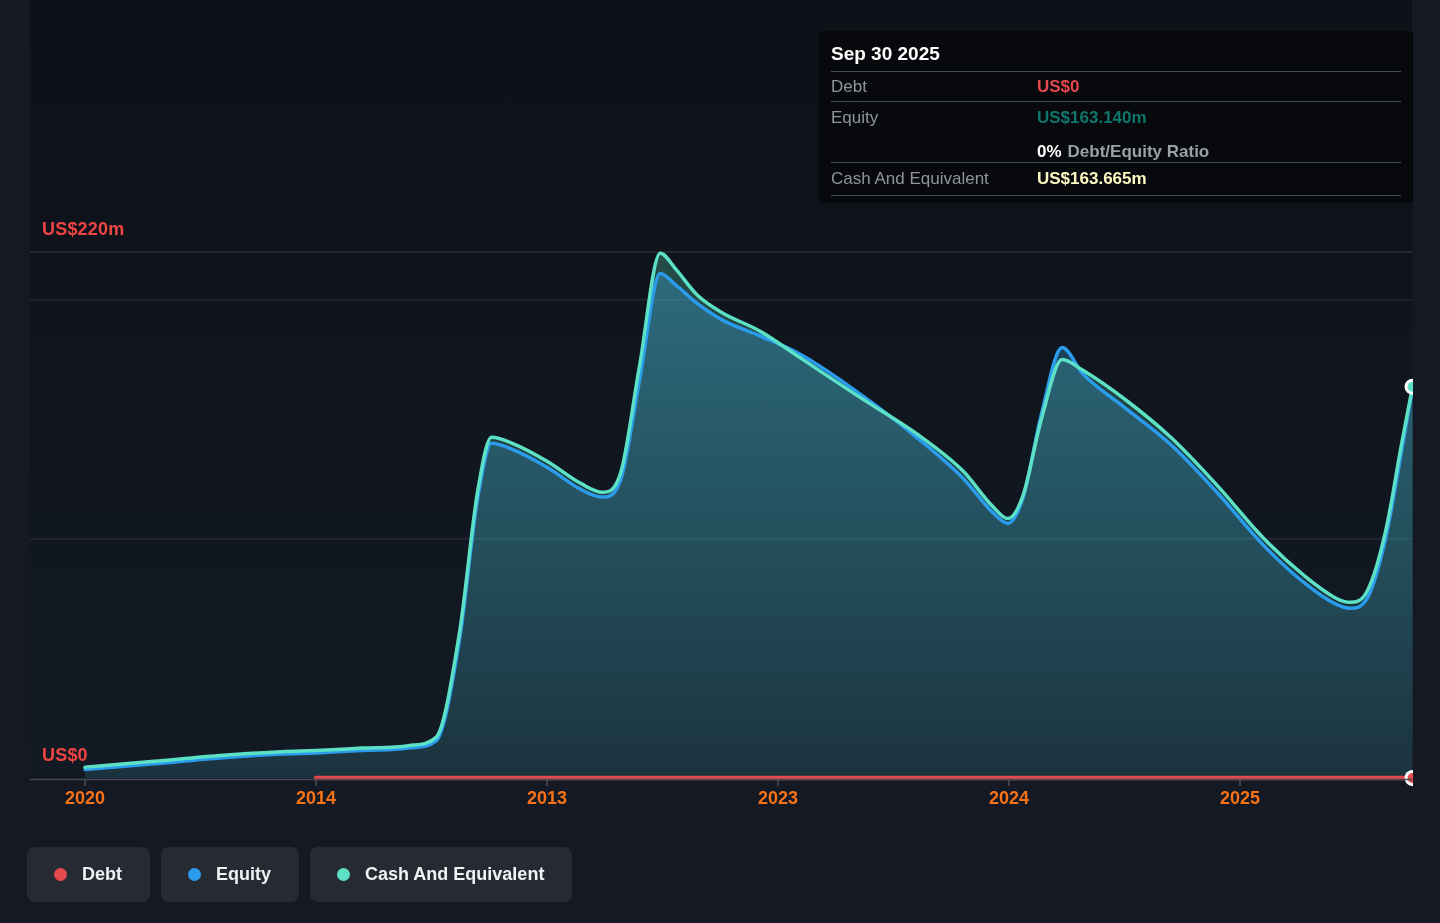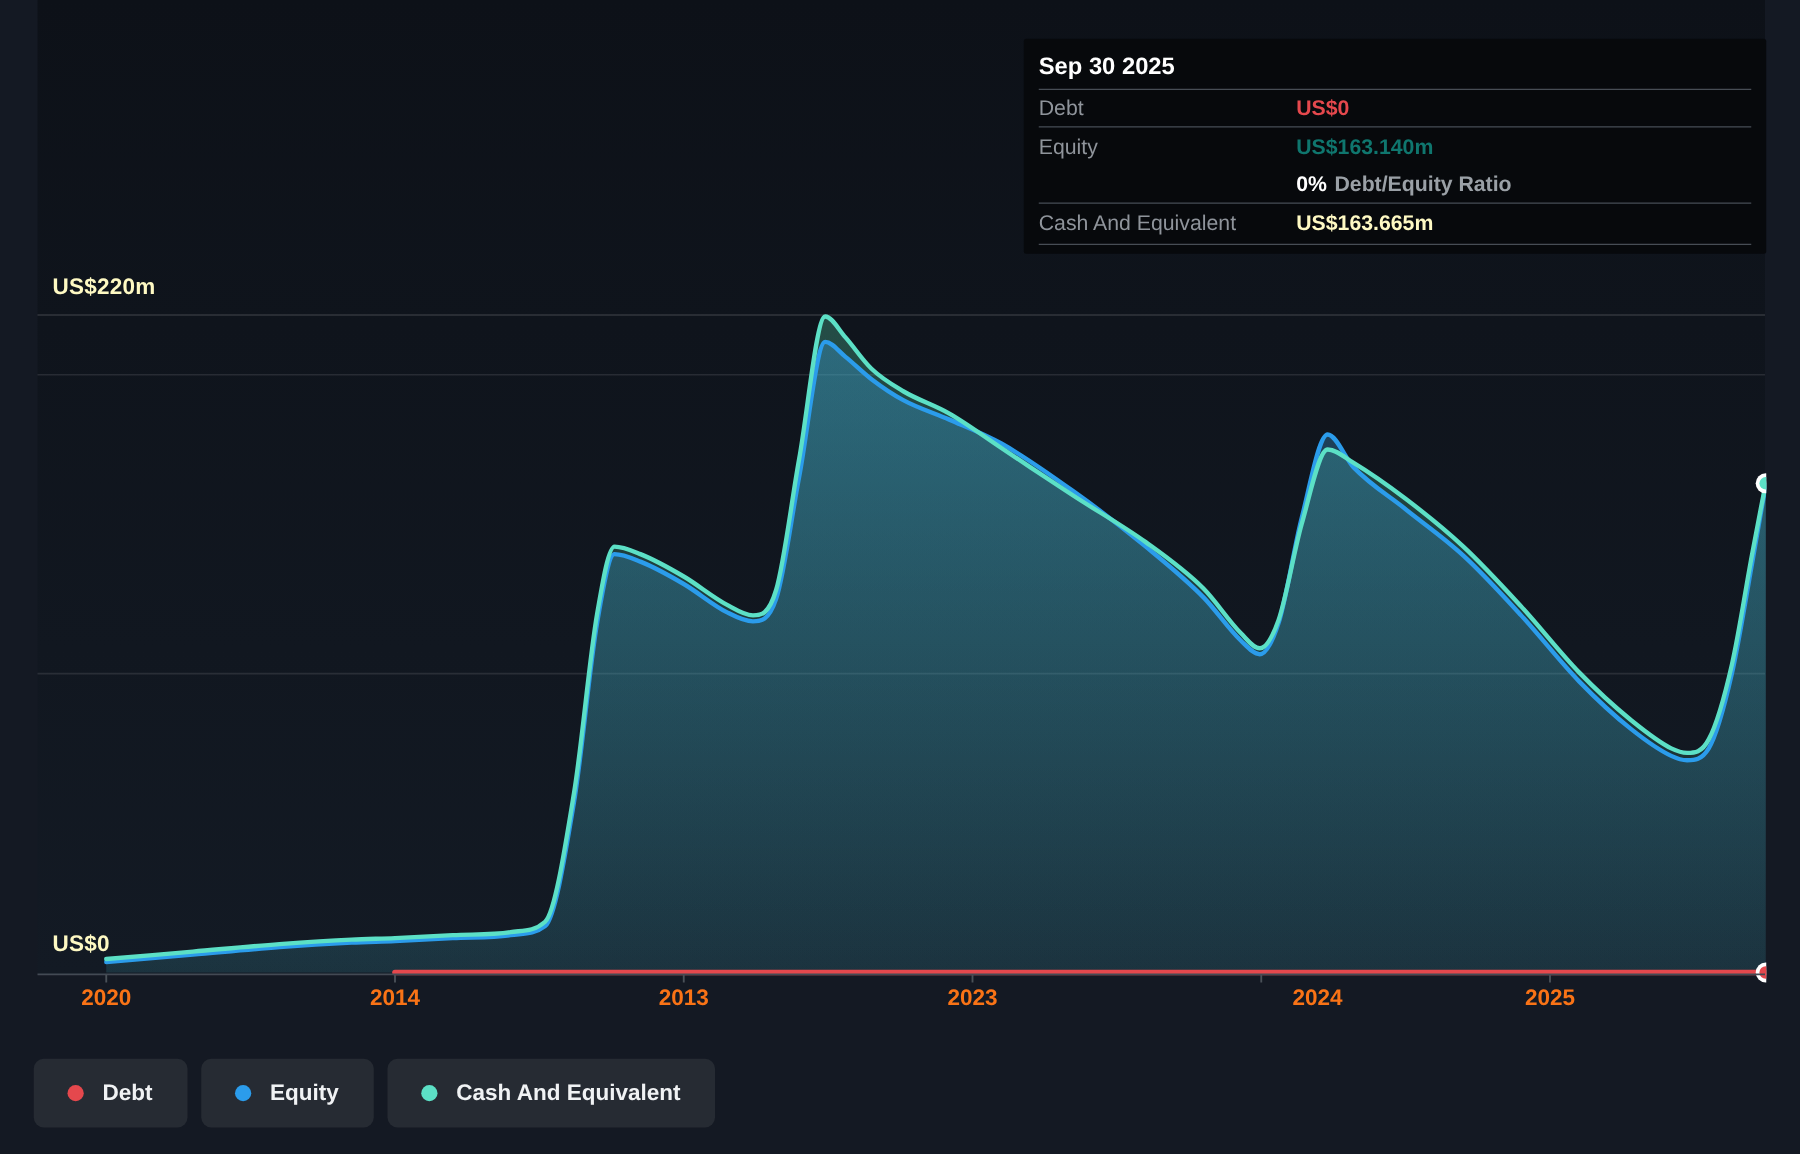--- a/index.html
+++ b/index.html
@@ -1,30 +1,30 @@
 <!DOCTYPE html>
 <html><head>
 <meta charset="utf-8">
 <title>Debt to Equity History</title>
 <style>
   html,body{margin:0;padding:0;background:#161b25;}
   body{font-family:"Liberation Sans","DejaVu Sans",sans-serif;}
   #stage{position:relative;width:1440px;height:923px;background:#141923;overflow:hidden;}
   #chart-svg{position:absolute;left:0;top:0;}
-  .axis-label{position:absolute;color:#fef9c3;font-size:18px;font-weight:700;letter-spacing:.2px;}
+  .axis-label{position:absolute;color:#ef4444;font-size:18px;font-weight:700;letter-spacing:.2px;}
   .x-tick-label{position:absolute;top:788px;transform:translateX(-50%);color:#f97316;font-size:18px;font-weight:700;}
   
   .tooltip{position:absolute;left:819px;top:31px;width:594px;height:172px;background:#07090c;border-radius:2px;box-sizing:border-box;padding:0 12px;}
   .tt-row{display:flex;align-items:center;box-sizing:border-box;}
   .tt-title{height:41px;align-items:flex-end;padding-bottom:6px;border-bottom:1px solid #474d55;color:#ffffff;font-size:19px;font-weight:700;}
   .tt-label{width:206px;flex:none;color:#8f949b;font-size:17px;font-weight:400;}
   .tt-value{font-size:17px;font-weight:700;}
   .tt-debt{height:30px;border-bottom:1px solid #474d55;}
   .tt-equity{height:31px;}
-  .tt-ratio{height:30px;border-bottom:1px solid #474d55;align-items:center;}
+  .tt-ratio{height:30px;border-bottom:1px solid #474d55;align-items:flex-end;}
   .tt-cash{height:33px;border-bottom:1px solid #474d55;}
   .ratio-pct{color:#ffffff;font-weight:700;font-size:17px;}
   .ratio-text{color:#9aa0a6;font-weight:700;font-size:17px;margin-left:6px;}
   
   .legend{position:absolute;left:27px;top:847px;display:flex;gap:11px;}
   .legend-pill{display:flex;align-items:center;height:55px;padding:0 28px 0 27px;background:#262b33;border-radius:8px;cursor:pointer;}
   .legend-dot{width:13px;height:13px;border-radius:50%;margin-right:15px;flex:none;}
   .legend-text{color:#f0f2f4;font-size:18px;font-weight:600;white-space:nowrap;}
 </style>
 </head>
@@ -74,21 +74,21 @@
       <line x1="1240" x2="1240" y1="780" y2="786" stroke="#4a5158" stroke-width="1.5"></line>
     </svg>
 
   <div class="axis-label" style="left:42px;top:219px;">US$220m</div>
   <div class="axis-label" style="left:42px;top:745px;">US$0</div>
 
   <div class="x-tick-label" style="left:85px;">2020</div>
   <div class="x-tick-label" style="left:316px;">2014</div>
   <div class="x-tick-label" style="left:547px;">2013</div>
   <div class="x-tick-label" style="left:778px;">2023</div>
-  <div class="x-tick-label" style="left:1054px;">2024</div>
+  <div class="x-tick-label" style="left:1009px;">2024</div>
   <div class="x-tick-label" style="left:1240px;">2025</div>
 
   <div class="tooltip">
     <div class="tt-row tt-title">Sep 30 2025</div>
     <div class="tt-row tt-debt">
       <span class="tt-label">Debt</span>
       <span class="tt-value" style="color: rgb(229, 72, 77);">US$0</span>
     </div>
     <div class="tt-row tt-equity">
       <span class="tt-label">Equity</span>

